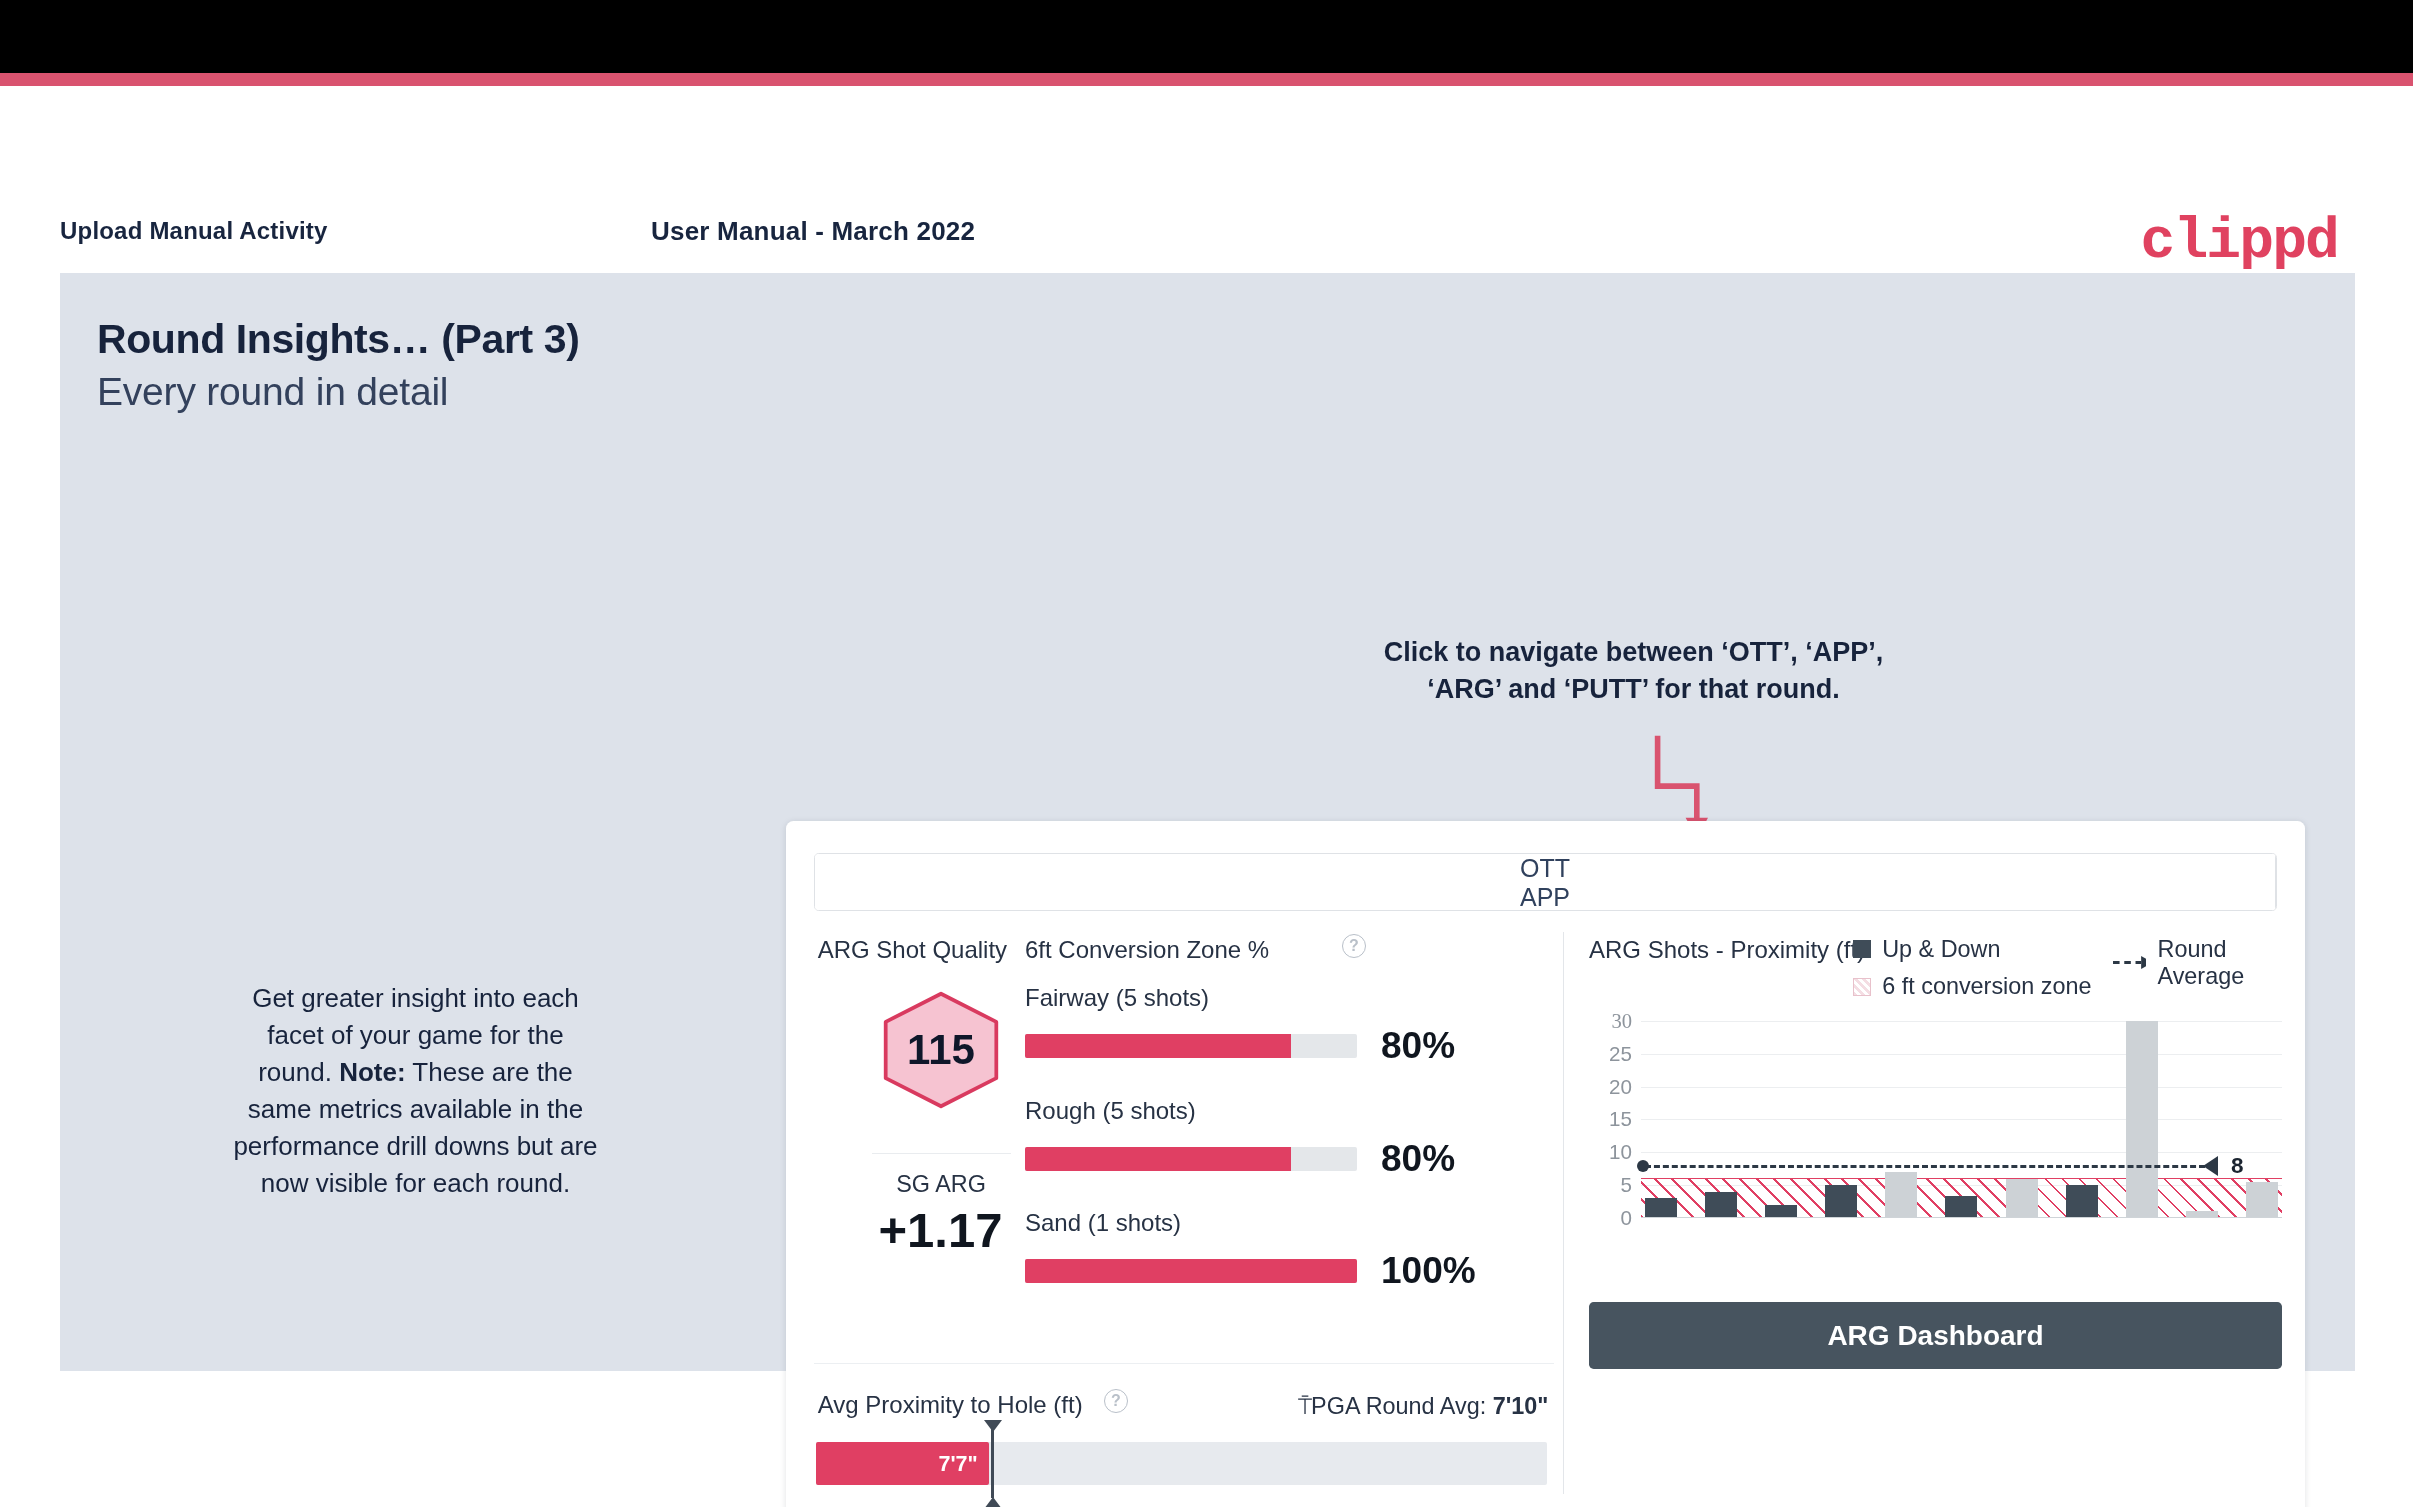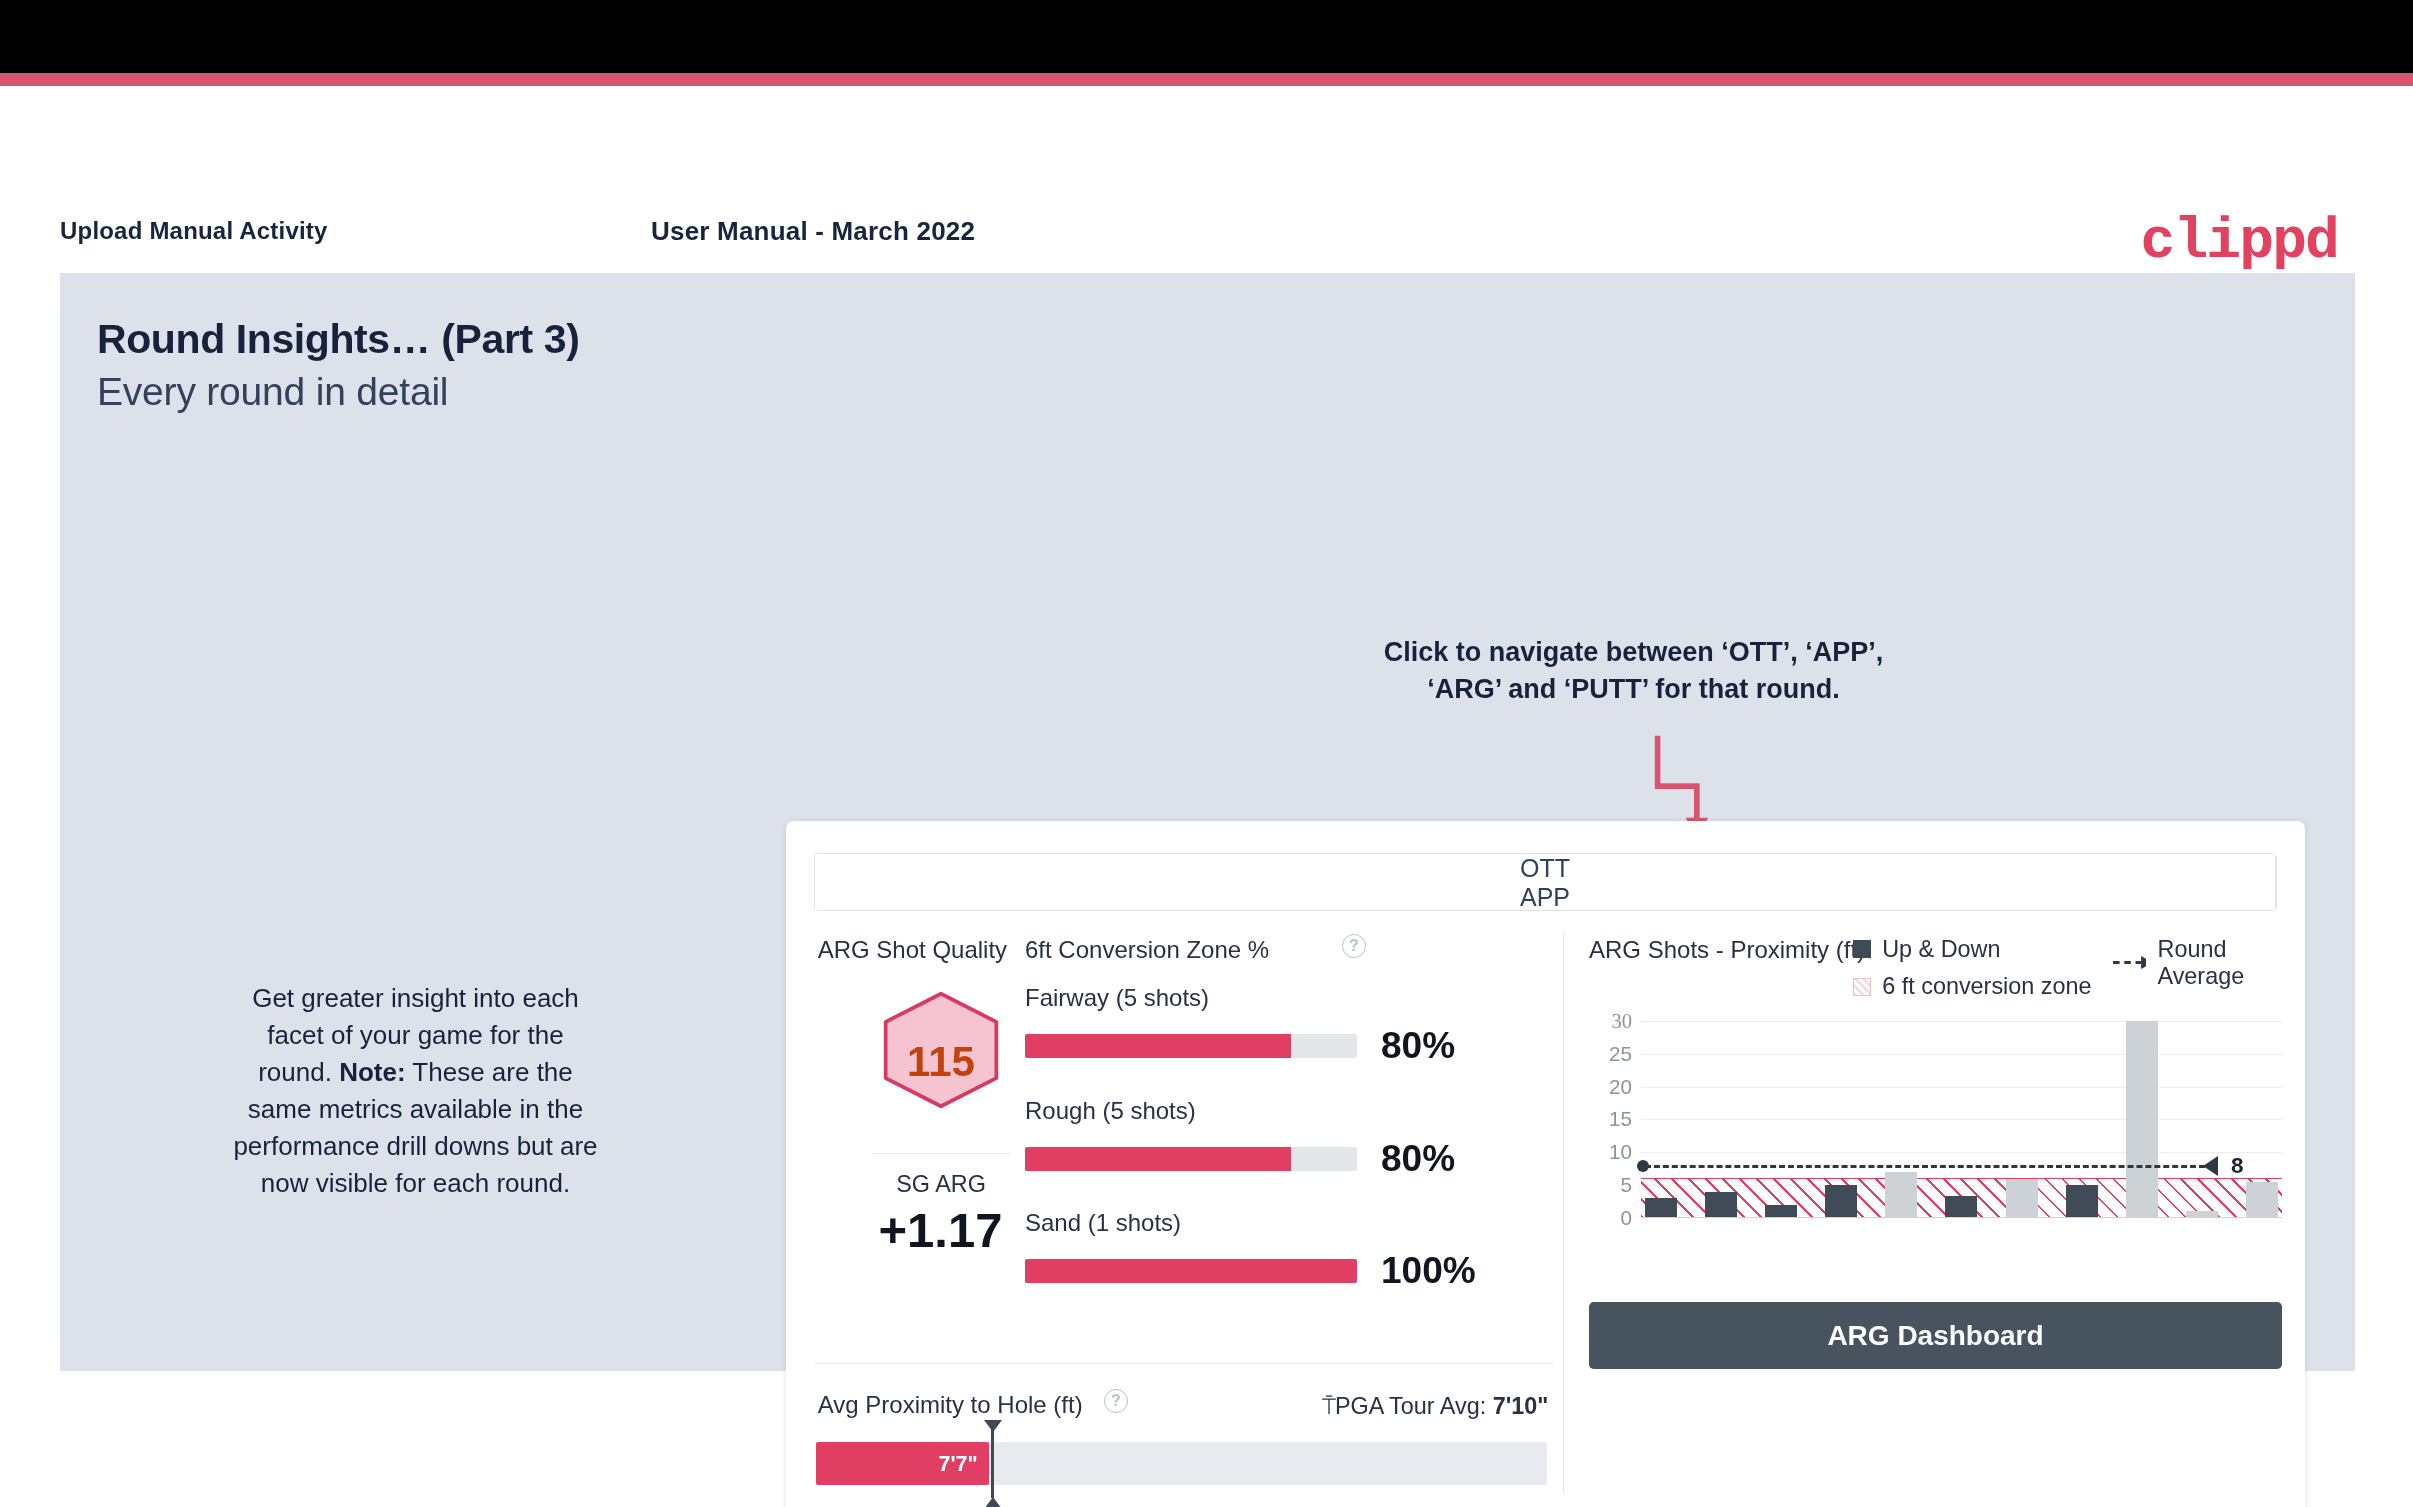--- a/index.html
+++ b/index.html
@@ -60,23 +60,23 @@
   .vdivider { position:absolute; left:749px; top:0; width:0.9px; height:562px; background:#e3e6ea; }
 
   
   .left { position:absolute; left:0; top:0; width:740px; height:581px; }
   .lbl-sq   { position:absolute; left:3.7px;  top:3.7px;  font-size:24px; color:#273244; }
   .lbl-cz   { position:absolute; left:211px;top:3.7px;  font-size:24px; color:#273244; }
   .q-icon   { position:absolute; width:24px; height:24px; border:1.9px solid #b9c0c9; border-radius:50%;
               color:#b9c0c9; font-size:16px; font-weight:700; text-align:center; line-height:21.5px; }
 
   .hexwrap { position:absolute; left:66px; top:58px; width:122px; height:120px; }
-  .hexnum  { position:absolute; left:0; top:12px; width:122px; height:120px;
+  .hexnum  { position:absolute; left:0; top:0; width:122px; height:120px;
              display:flex; align-items:center; justify-content:center;
-             font-size:42px; font-weight:700; color:#c2410c; }
+             font-size:42px; font-weight:700; color:#0f172a; }
   .sg-label{ position:absolute; left:52px; top:239px; width:150px; text-align:center; font-size:23.4px; color:#273244; }
   .sg-value{ position:absolute; left:33px; top:270px; width:187px; text-align:center; font-size:49px; font-weight:700; color:#10161f; }
   .hsep    { position:absolute; left:58px; top:221px; width:139px; height:0.9px; background:#e9ecef; }
 
   .czrow { position:absolute; left:211px; width:524px; }
   .czname{ font-size:24px; color:#273244; margin-bottom:13px; }
   .czbar-line { display:flex; align-items:center; gap:24px; }
   .czbar { position:relative; width:332px; height:24px; background:#e4e7ea; border-radius:1.9px; overflow:hidden; }
   .czfill{ position:absolute; left:0; top:0; height:24px; background:#e03f63; }
   .czpct { font-size:37px; font-weight:700; color:#10161f; }
@@ -220,21 +220,21 @@
               <div class="czpct">100%</div>
             </div>
           </div>
 
           <div class="hsep2"></div>
 
           <div class="prox-label">Avg Proximity to Hole (ft)</div>
           <div class="q-icon" style="left:290px; top:457px;">?</div>
 
           <div class="pga">
-            <span class="tee">⍑</span><span>PGA Tour Avg:</span>
+            <span class="tee">⍑</span><span>PGA Round Avg:</span>
             <b>7'10"</b>
           </div>
 
           <div class="proxbar">
             <div class="proxfill">
               <div class="proxval">7'7"</div>
             </div>
           </div>
           <div class="mk-up"></div>
           <div class="marker"></div>

